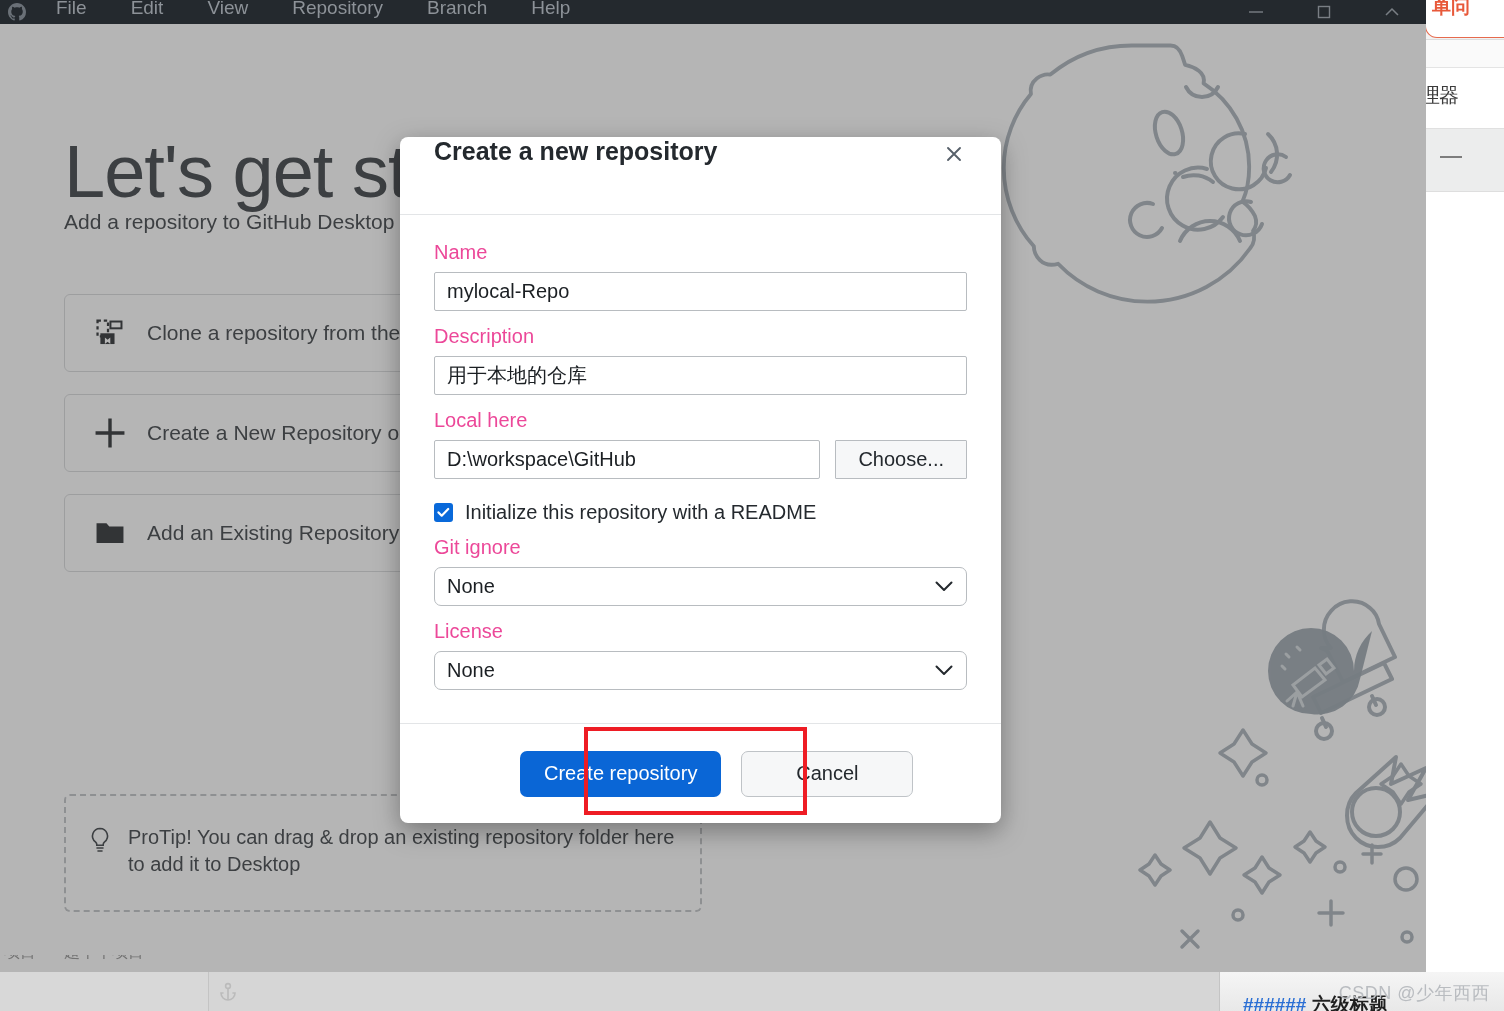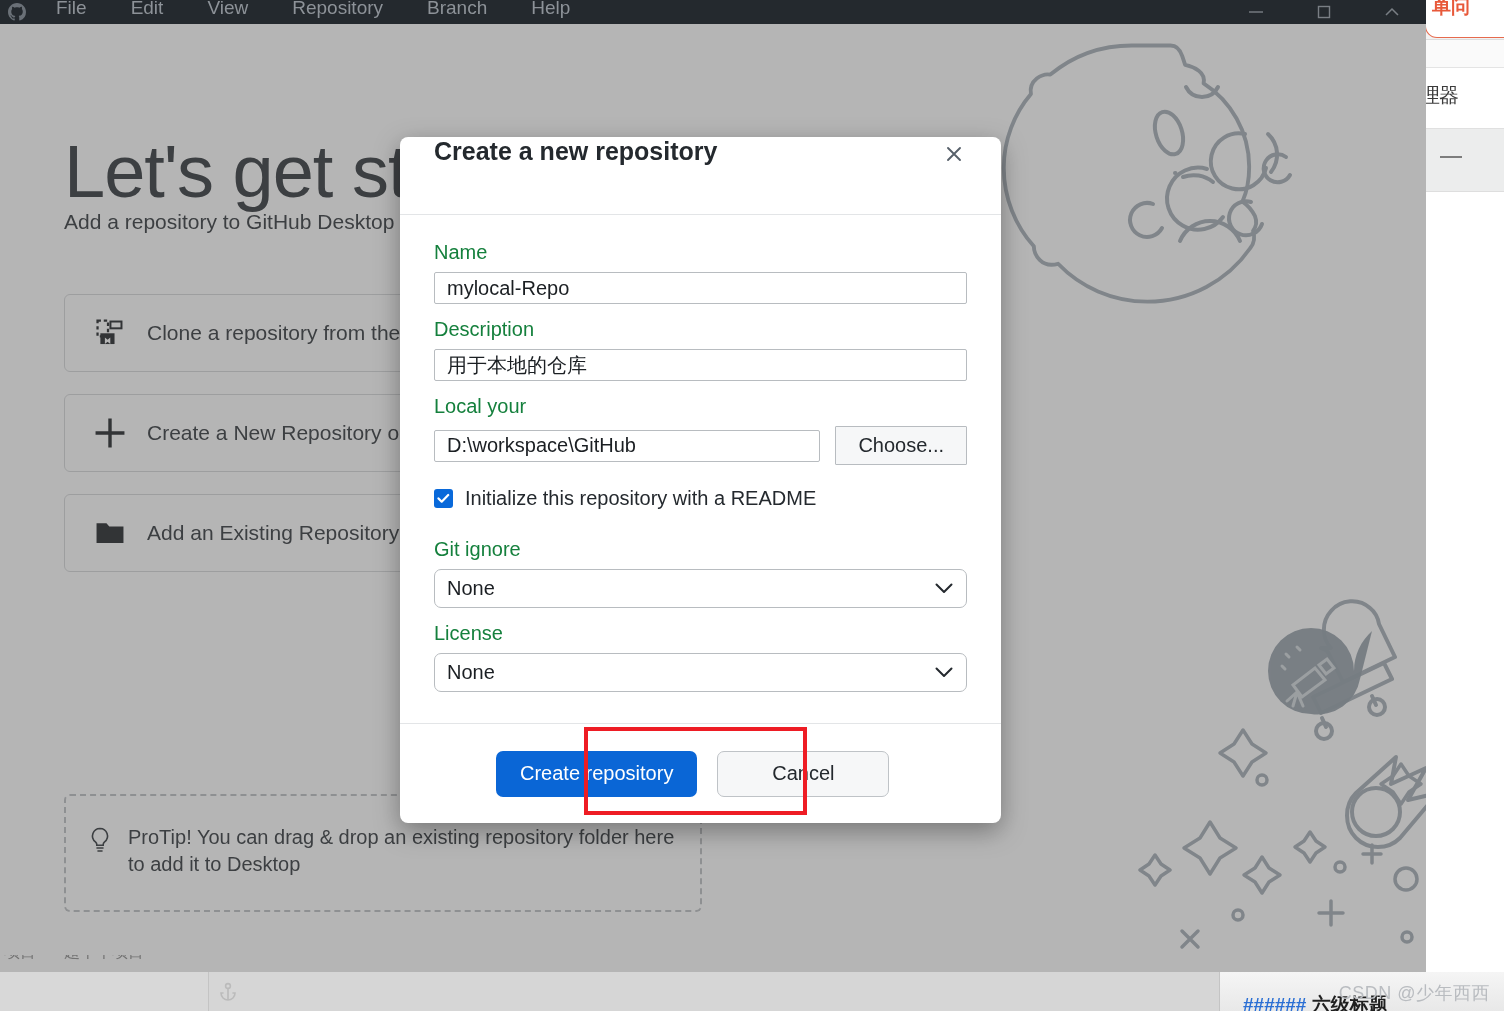--- a/index.html
+++ b/index.html
@@ -167,53 +167,53 @@
     height: 78px; flex: 0 0 78px; display: flex; align-items: flex-start;
     padding: 0 30px 0 34px; border-bottom: 1px solid #e3e5e7;
   }
   .dlg-title { font-size: 25px; font-weight: 700; color: #24292e; flex: 1; }
   .dlg-close {
     width: 34px; height: 34px; display:flex; align-items:center; justify-content:center;
     cursor: pointer; color: #57606a;
   }
   .dlg-content { flex: 1; padding: 26px 34px 0 34px; }
   .field { margin-bottom: 14px; }
-  .field-label { font-size: 20px; color: #15803d; margin-bottom: 8px; }
+  .field-label { font-size: 20px; color: #ec4899; margin-bottom: 8px; }
   .text-input {
-    width: 100%; height: 32px; border: 1px solid #b8bcc0; border-radius: 2px;
+    width: 100%; height: 39px; border: 1px solid #b8bcc0; border-radius: 2px;
     font-size: 20px; color: #1b1f23; padding: 0 12px; background: #fff;
     font-family: "Liberation Sans", "DejaVu Sans", sans-serif;
   }
   .path-row { display: flex; gap: 15px; align-items: center; }
   .path-row .text-input { flex: 1; }
   .choose-btn {
     height: 39px; padding: 0 22px; border: 1px solid #b8bcc0; border-radius: 1px;
     background: #f6f7f8; font-size: 20px; color: #24292e; cursor: pointer;
     font-family: "Liberation Sans", "DejaVu Sans", sans-serif; white-space: nowrap;
   }
-  .checkbox-row { display: flex; align-items: center; gap: 12px; margin: 22px 0 28px 0; }
+  .checkbox-row { display: flex; align-items: center; gap: 12px; margin: 22px 0 12px 0; }
   .cbox {
     width: 19px; height: 19px; border-radius: 3px; background: #0969da;
     display: flex; align-items: center; justify-content: center; flex: 0 0 19px;
     cursor: pointer;
   }
   .cbox-label { font-size: 20px; color: #24292e; }
   .select-wrap { position: relative; }
   .select-box {
     width: 100%; height: 39px; border: 1px solid #b8bcc0; border-radius: 7px;
     background: #fff; font-size: 20px; color: #1b1f23; padding: 0 12px;
     display: flex; align-items: center; cursor: pointer;
   }
   .select-caret {
     position: absolute; right: 14px; top: 50%; transform: translateY(-50%);
     pointer-events: none; color: #24292e;
   }
   .dlg-footer {
     flex: 0 0 100px; border-top: 1px solid #e3e5e7;
-    display: flex; align-items: center; padding-left: 96px; gap: 20px;
+    display: flex; align-items: center; padding-left: 120px; gap: 20px;
   }
   .btn-primary {
     height: 46px; padding: 0 24px; border: none; border-radius: 7px;
     background: #0a66d6; color: #ffffff; font-size: 20px; cursor: pointer;
     font-family: "Liberation Sans", "DejaVu Sans", sans-serif; white-space: nowrap;
   }
   .btn-secondary {
     height: 46px; width: 172px; border: 1px solid #bfc3c7; border-radius: 7px;
     background: #f6f7f8; color: #24292e; font-size: 20px; cursor: pointer;
     font-family: "Liberation Sans", "DejaVu Sans", sans-serif;
@@ -416,21 +416,21 @@
         <div class="field-label">Name</div>
         <input class="text-input" type="text" value="mylocal-Repo" style="">
       </div>
 
       <div class="field">
         <div class="field-label">Description</div>
         <input class="text-input" type="text" value="用于本地的仓库" style="">
       </div>
 
       <div class="field">
-        <div class="field-label">Local your</div>
+        <div class="field-label">Local here</div>
         <div class="path-row">
           <input class="text-input" type="text" value="D:\workspace\GitHub" style="">
           <button class="choose-btn">Choose...</button>
         </div>
       </div>
 
       <div class="checkbox-row">
         <div class="cbox">
           <svg width="13" height="11" viewBox="0 0 13 11" aria-hidden="true">
             <path d="M1.5 5.4l3.2 3.3L11.2 2" stroke="#ffffff" stroke-width="2.2" fill="none" stroke-linecap="round" stroke-linejoin="round"></path>

